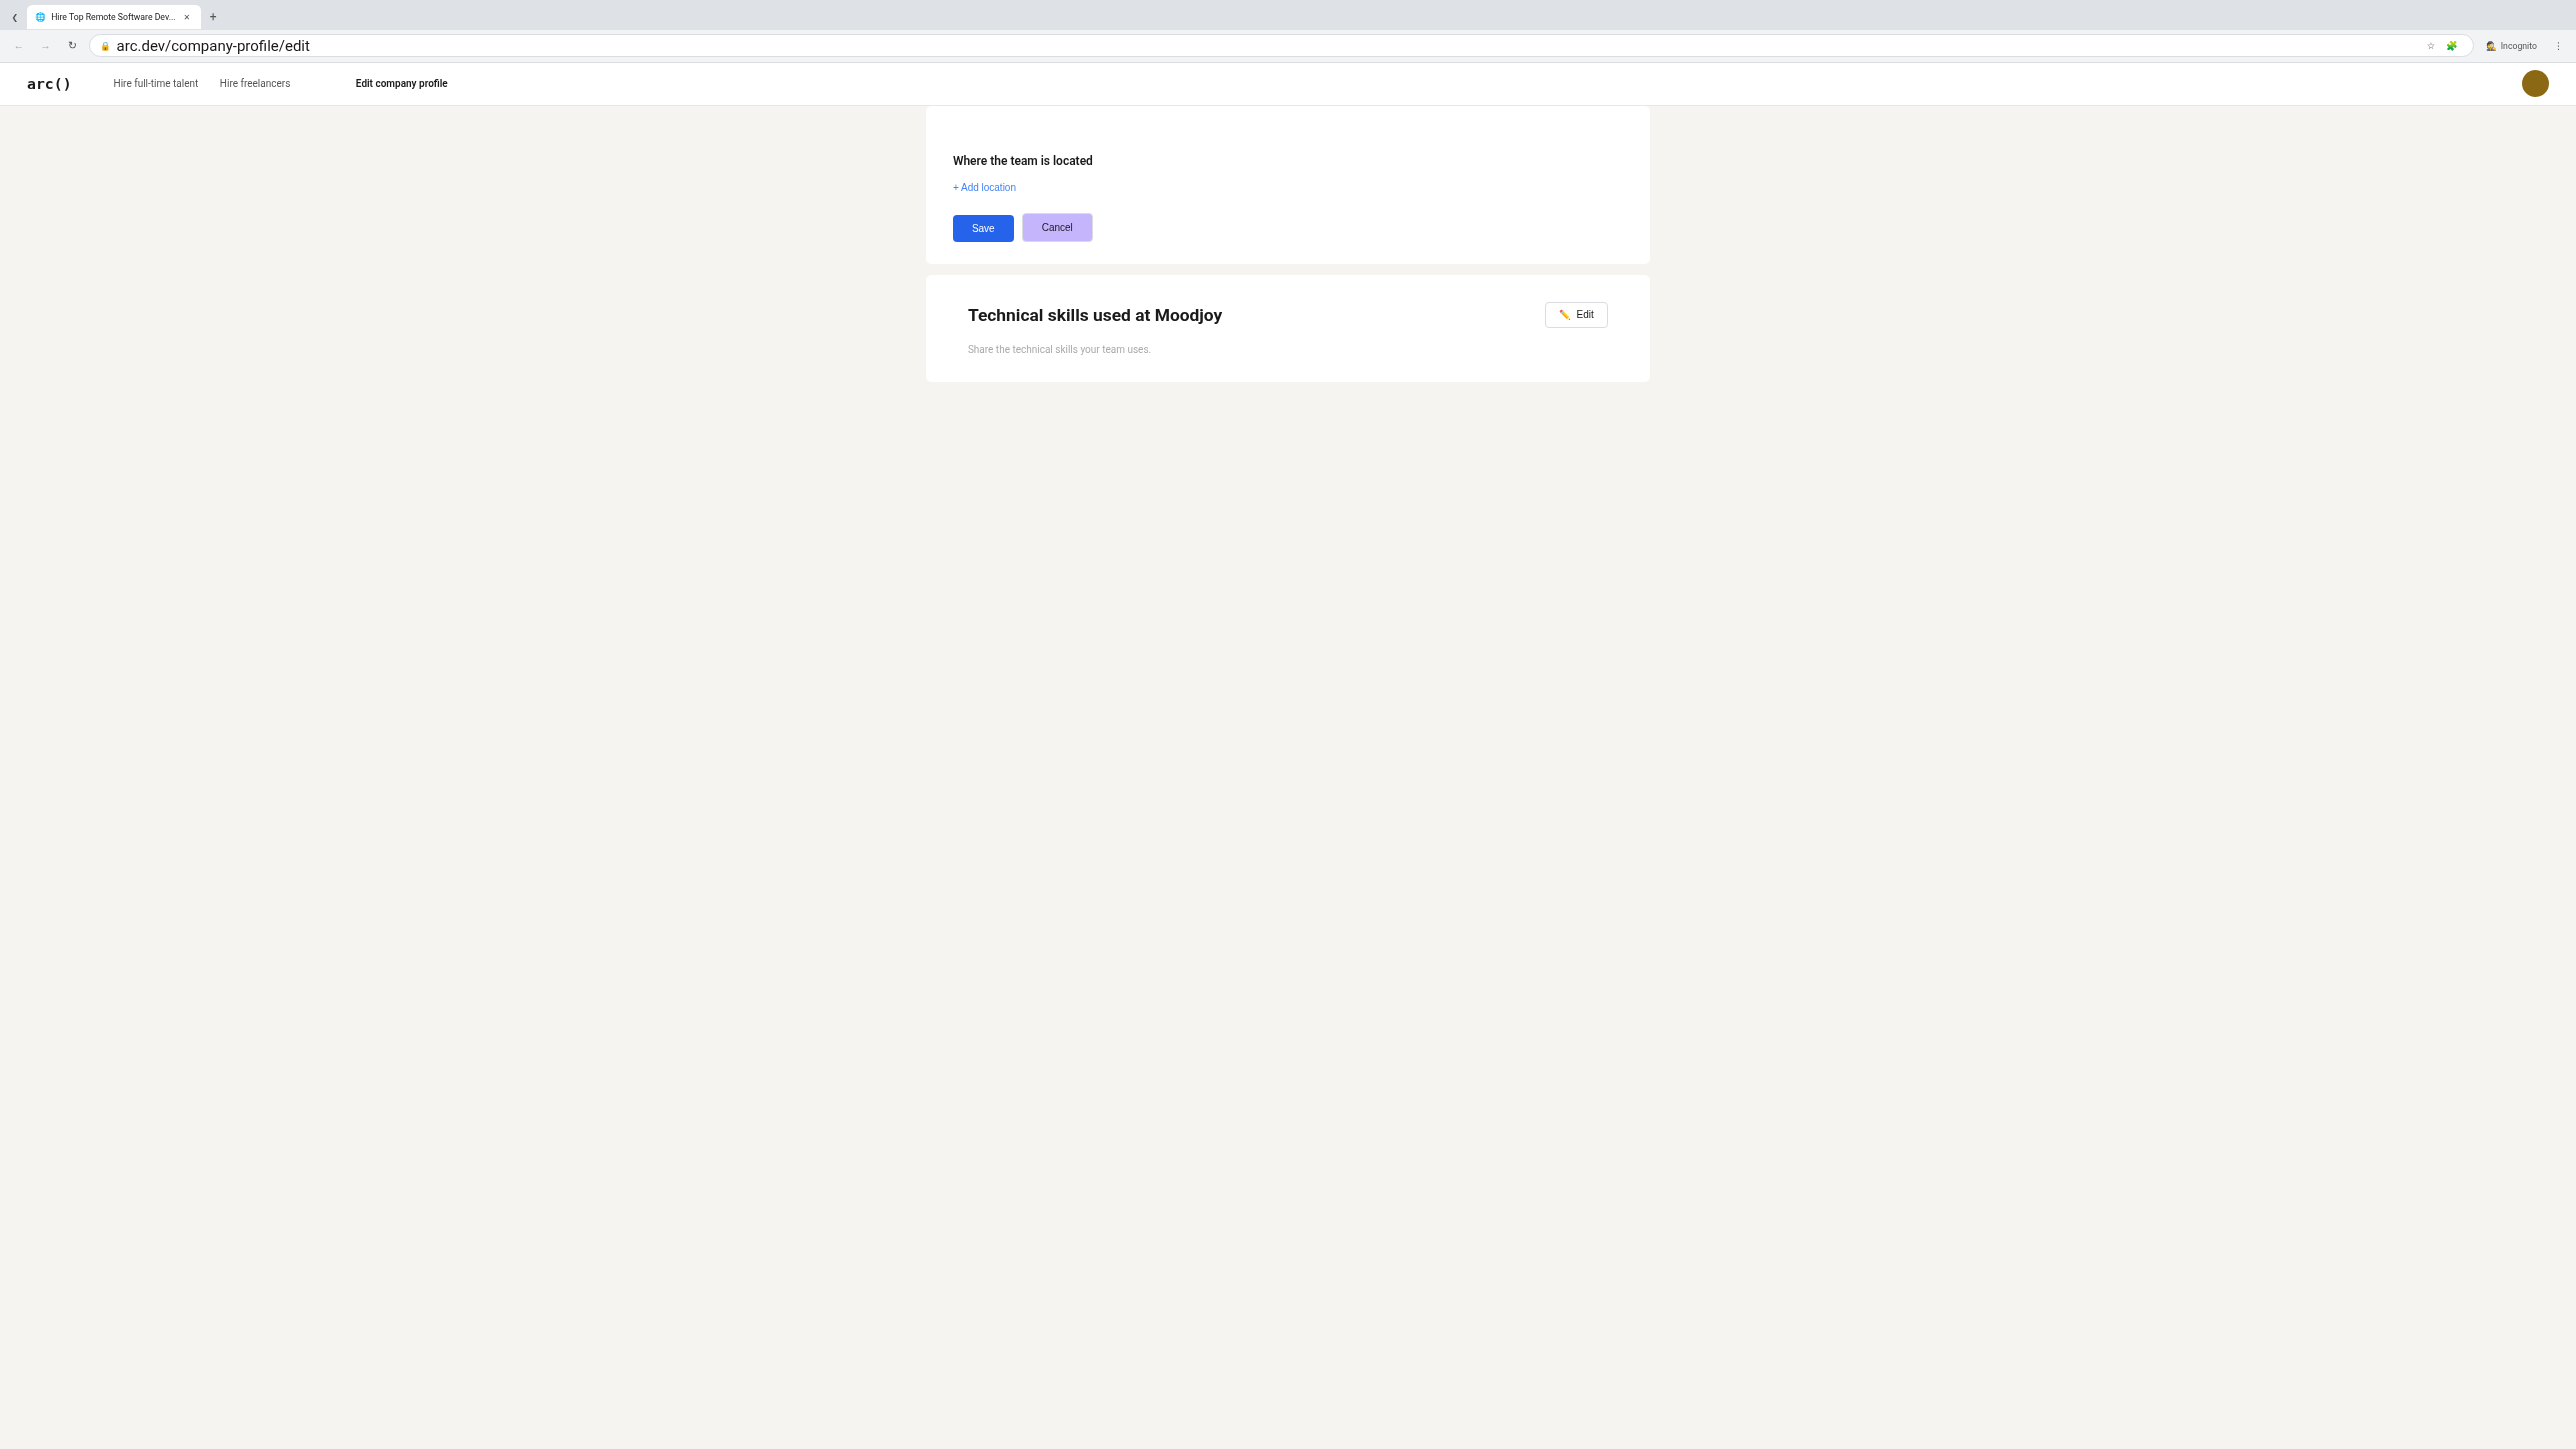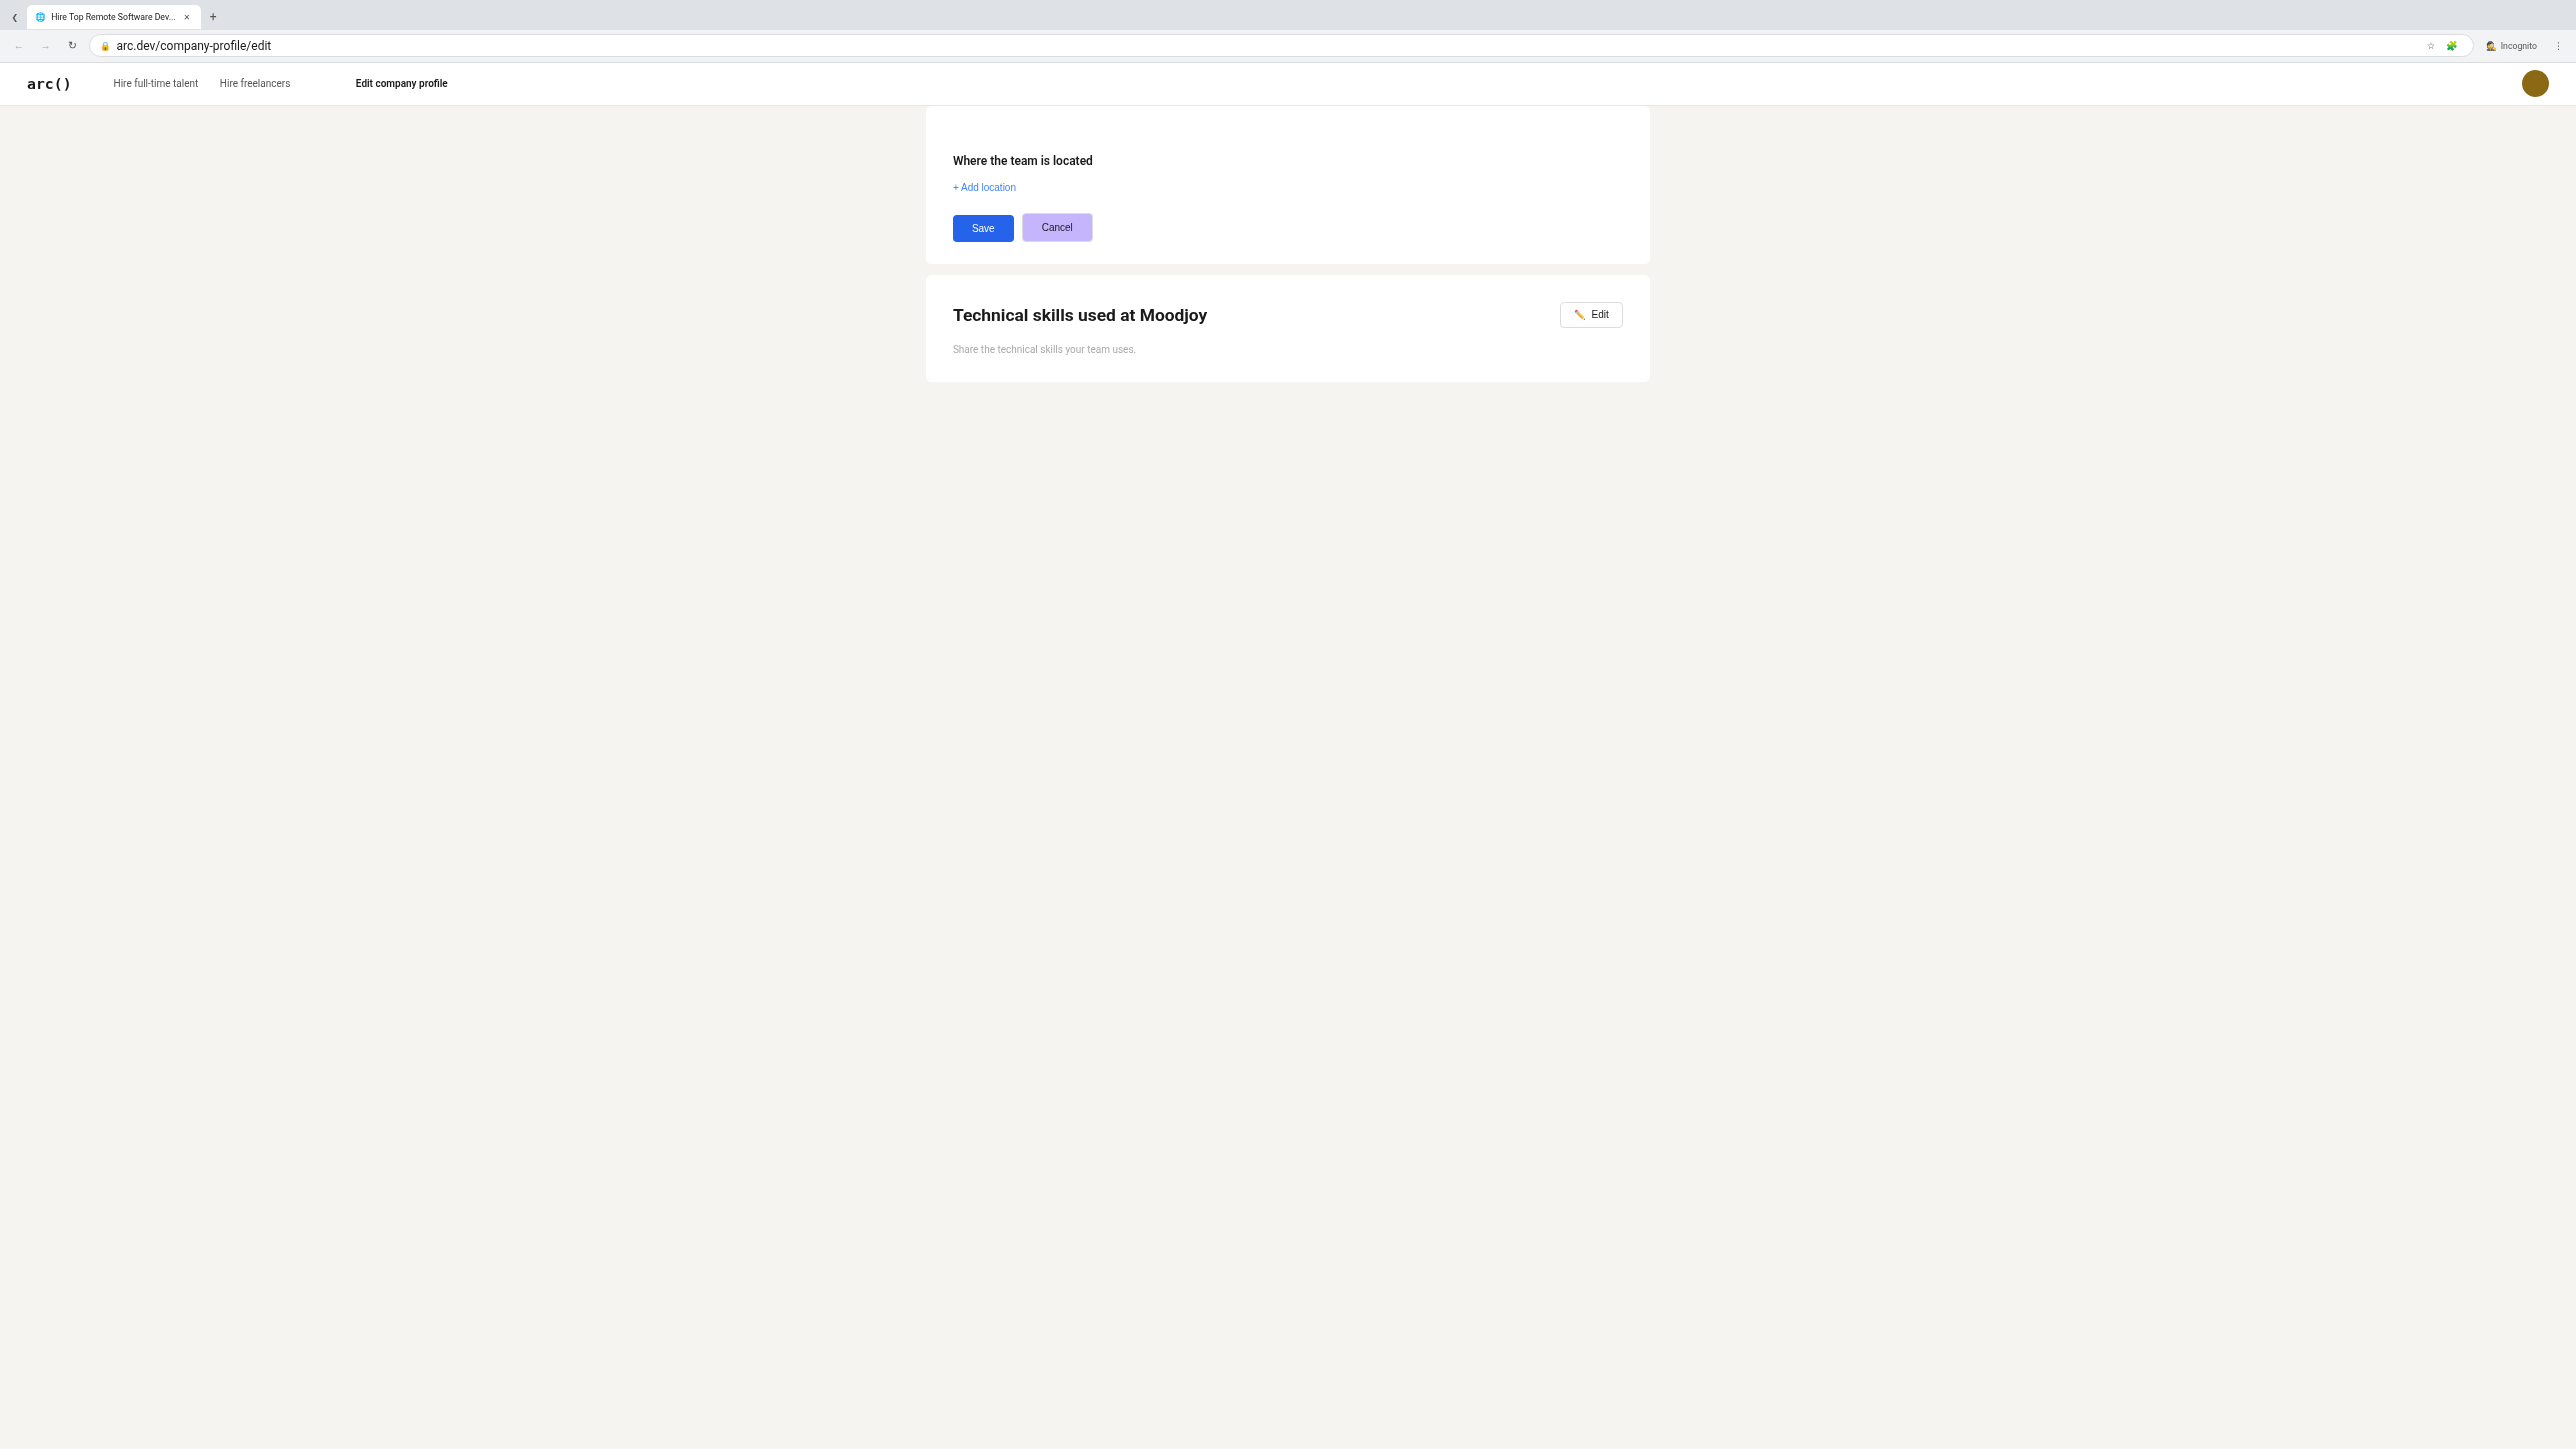--- a/index.html
+++ b/index.html
@@ -135,21 +135,21 @@
       border: 0.7px solid #dadce0;
     }
 
     .address-bar-icon {
       color: #555;
       font-size: 8.7px;
     }
 
     .address-text {
       flex: 1;
-      font-size: 12px;
+      font-size: 15px;
       color: #1a1a1a;
     }
 
     .address-bar-actions {
       display: flex;
       align-items: center;
       gap: 2.7px;
     }
 
     .address-action-btn {
@@ -324,21 +324,21 @@
       padding: 8px 19px;
       font-size: 10px;
       font-weight: 500;
       cursor: pointer;
     }
 
     
     .skills-card {
       background: #fff;
       border-radius: 5.4px;
-      padding: 27px 27px;
+      padding: 27px 42px;
       margin-bottom: 2px;
     }
 
     .skills-card-header {
       display: flex;
       align-items: center;
       justify-content: space-between;
       margin-bottom: 16px;
     }
 

